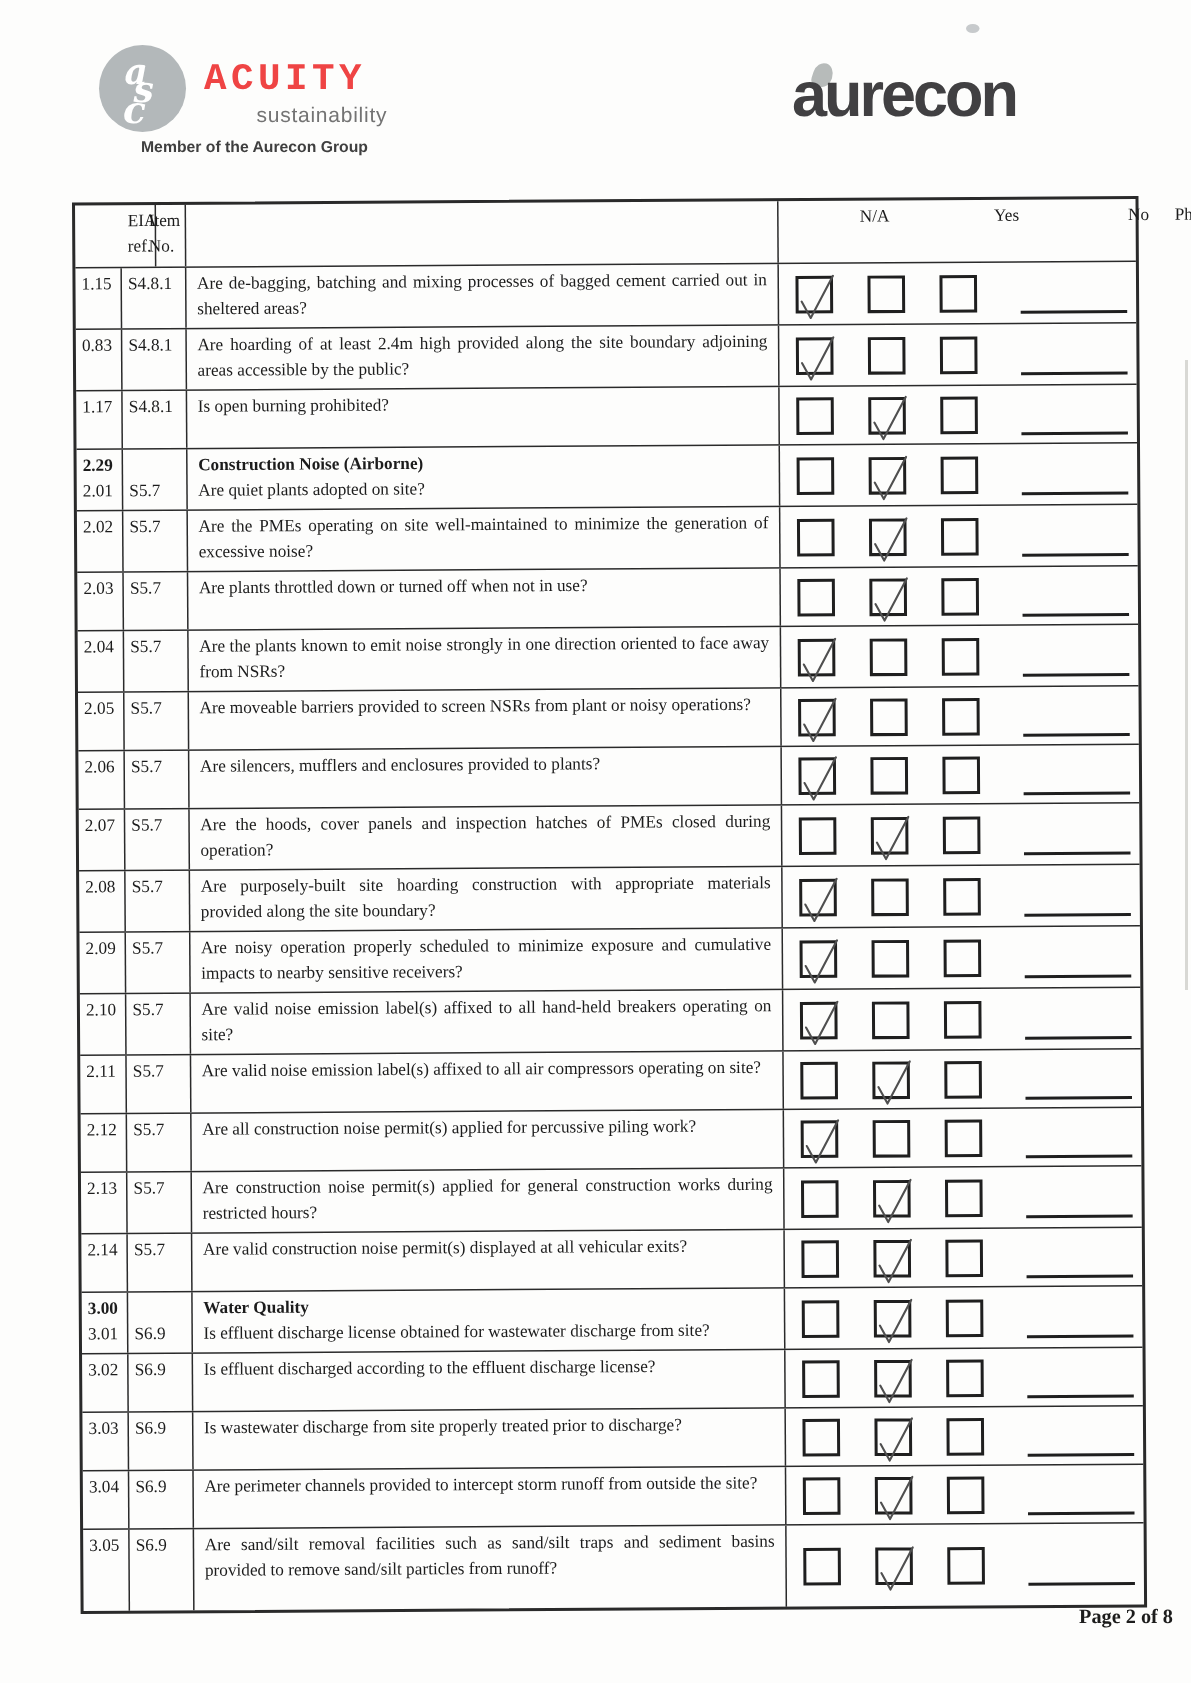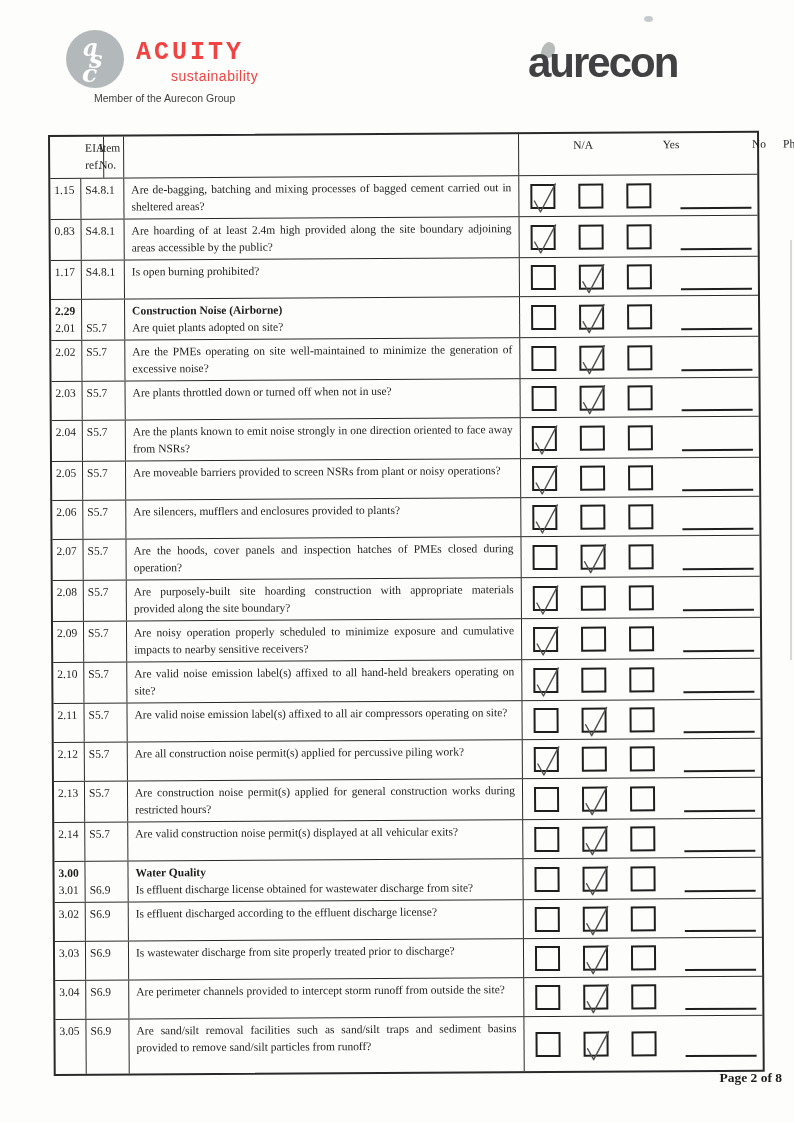--- a/index.html
+++ b/index.html
@@ -25,26 +25,26 @@
   .monogram .m1{left:17px;top:6px;font-size:24px;}
   .monogram .m2{left:23px;top:18px;font-size:24px;}
   .monogram .m3{left:16px;top:31px;font-size:25px;}
   .acuity-name{
     position:absolute;left:72px;top:10px;
     font-family:Liberation Mono, monospace;font-size:25px;font-weight:bold;
     letter-spacing:3px;color:#ef4444;
   }
   .acuity-tagline{
     position:absolute;left:107px;top:40px;
-    font-family:"Liberation Sans", sans-serif;font-size:14px;color:#ef4444;
+    font-family:"Liberation Sans", sans-serif;font-size:14px;color:#737373;
     letter-spacing:0.5px;
   }
   .acuity-member{
     position:absolute;left:30px;top:64px;
-    font-family:"Liberation Sans", sans-serif;font-size:10.5px;font-weight:normal;color:#3f3f3f;
+    font-family:"Liberation Sans", sans-serif;font-size:10.5px;font-weight:bold;color:#3f3f3f;
   }
   .aurecon-logo{position:absolute;left:528px;top:30px;width:220px;height:64px;}
   .aurecon-dot{
     position:absolute;left:14px;top:12px;width:13px;height:16px;
     background:#b7bbba;border-radius:60% 60% 55% 30%;transform:rotate(18deg);
   }
   .aurecon-word{
     position:absolute;left:0;top:12px;
     font-family:"Liberation Sans", sans-serif;font-weight:bold;font-size:42px;
     color:#414042;letter-spacing:-2px;line-height:1;

